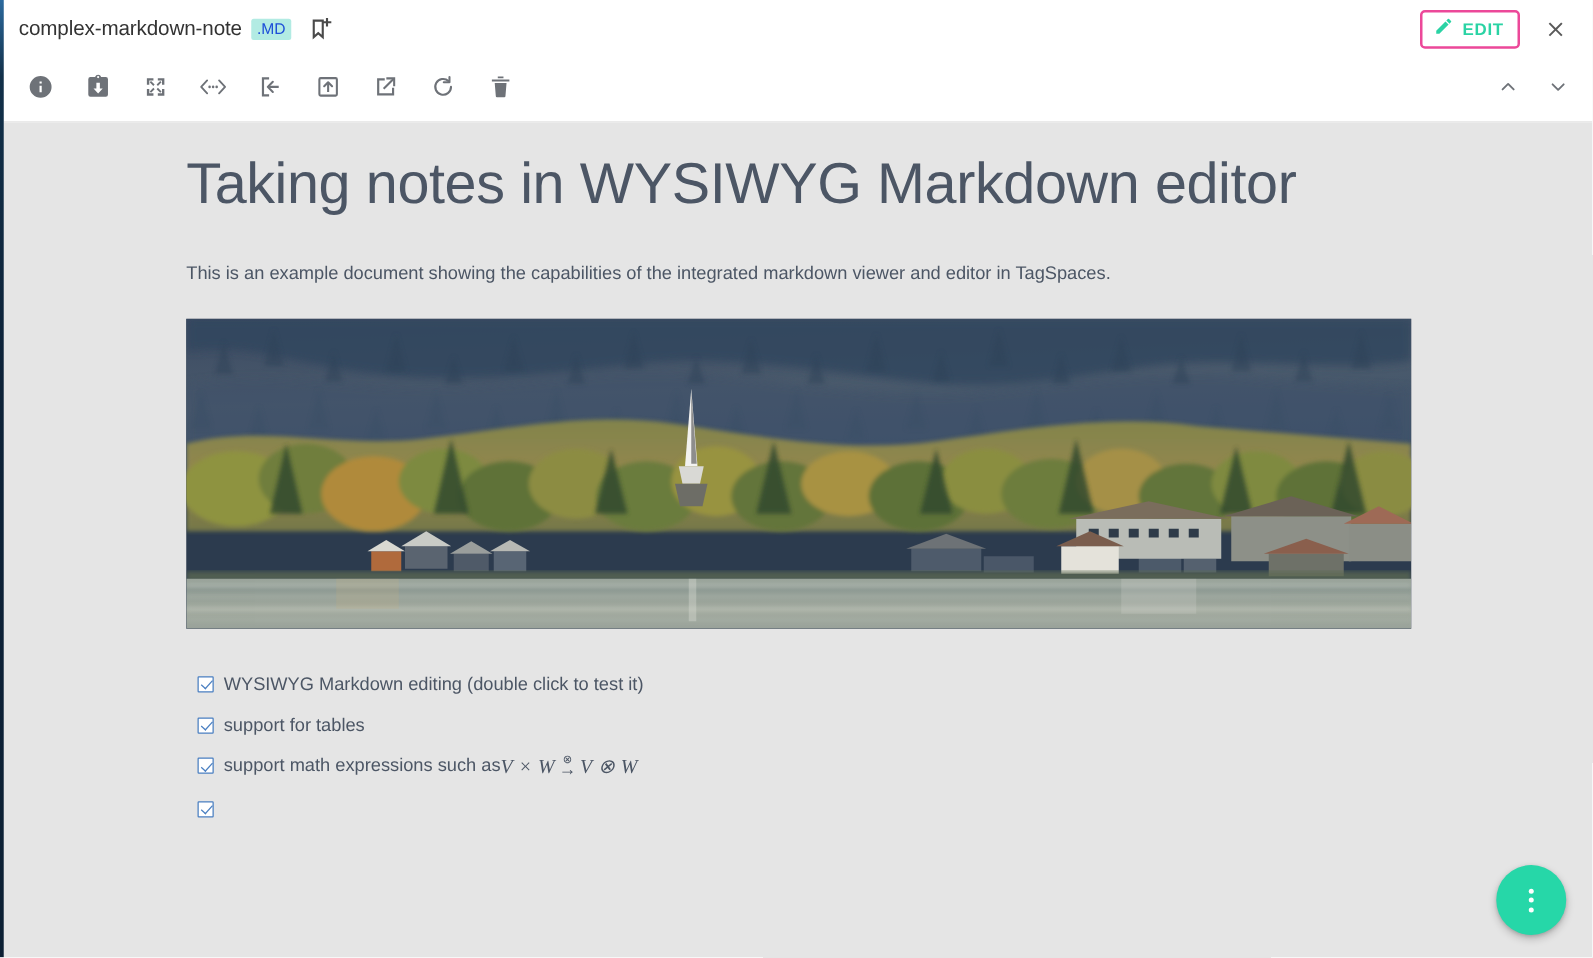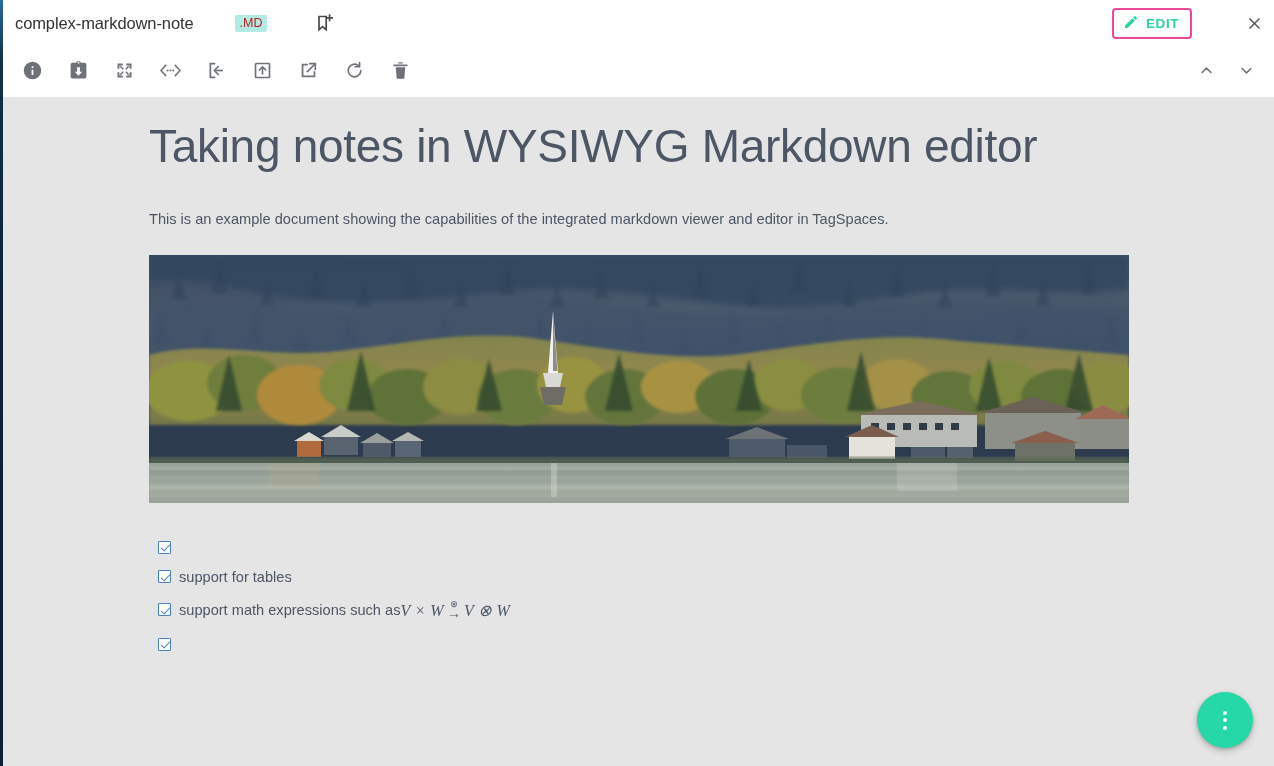--- a/index.html
+++ b/index.html
@@ -29,33 +29,32 @@
   }
 
   
   .header {
     position: absolute;
     left: 3px; top: 0;
     width: 1271px; height: 47px;
     background: #ffffff;
     display: flex;
     align-items: center;
-    padding: 0 0 0 12px;
-    gap: 34px;
+    padding: 0 10px 0 12px;
   }
   .file-title {
     font-size: 16.5px;
     color: #333333;
     letter-spacing: -0.1px;
     white-space: nowrap;
   }
   .ext-badge {
     margin-left: 7px;
     background: #b2ebe3;
-    color: #b91c1c;
+    color: #1d4ed8;
     font-size: 12.5px;
     padding: 2px 5px 3px 5px;
     border-radius: 2px;
     line-height: 1;
     display: inline-block;
     vertical-align: 2px;
   }
   .tag-btn {
     margin-left: 12px;
     width: 24px; height: 24px;
@@ -509,20 +508,21 @@
           <rect x="402" y="208" width="6" height="34" fill="#dfe2db" opacity="0.35"></rect>
           <rect x="748" y="208" width="60" height="28" fill="#d9dcd4" opacity="0.22"></rect>
           <rect x="120" y="208" width="50" height="24" fill="#c8b07e" opacity="0.2"></rect>
         </svg>
       </div>
 
 
       <ul class="task-list">
         <li>
           <span class="cbx"></span>
+          <span class="task-text">WYSIWYG Markdown editing (double click to test it)</span>
         </li>
         <li>
           <span class="cbx"></span>
           <span class="task-text">support for tables</span>
         </li>
         <li>
           <span class="cbx"></span>
           <span class="task-text">support math expressions such as</span>
           <span class="mathx">V × W</span>
           <span class="math-arrow">

